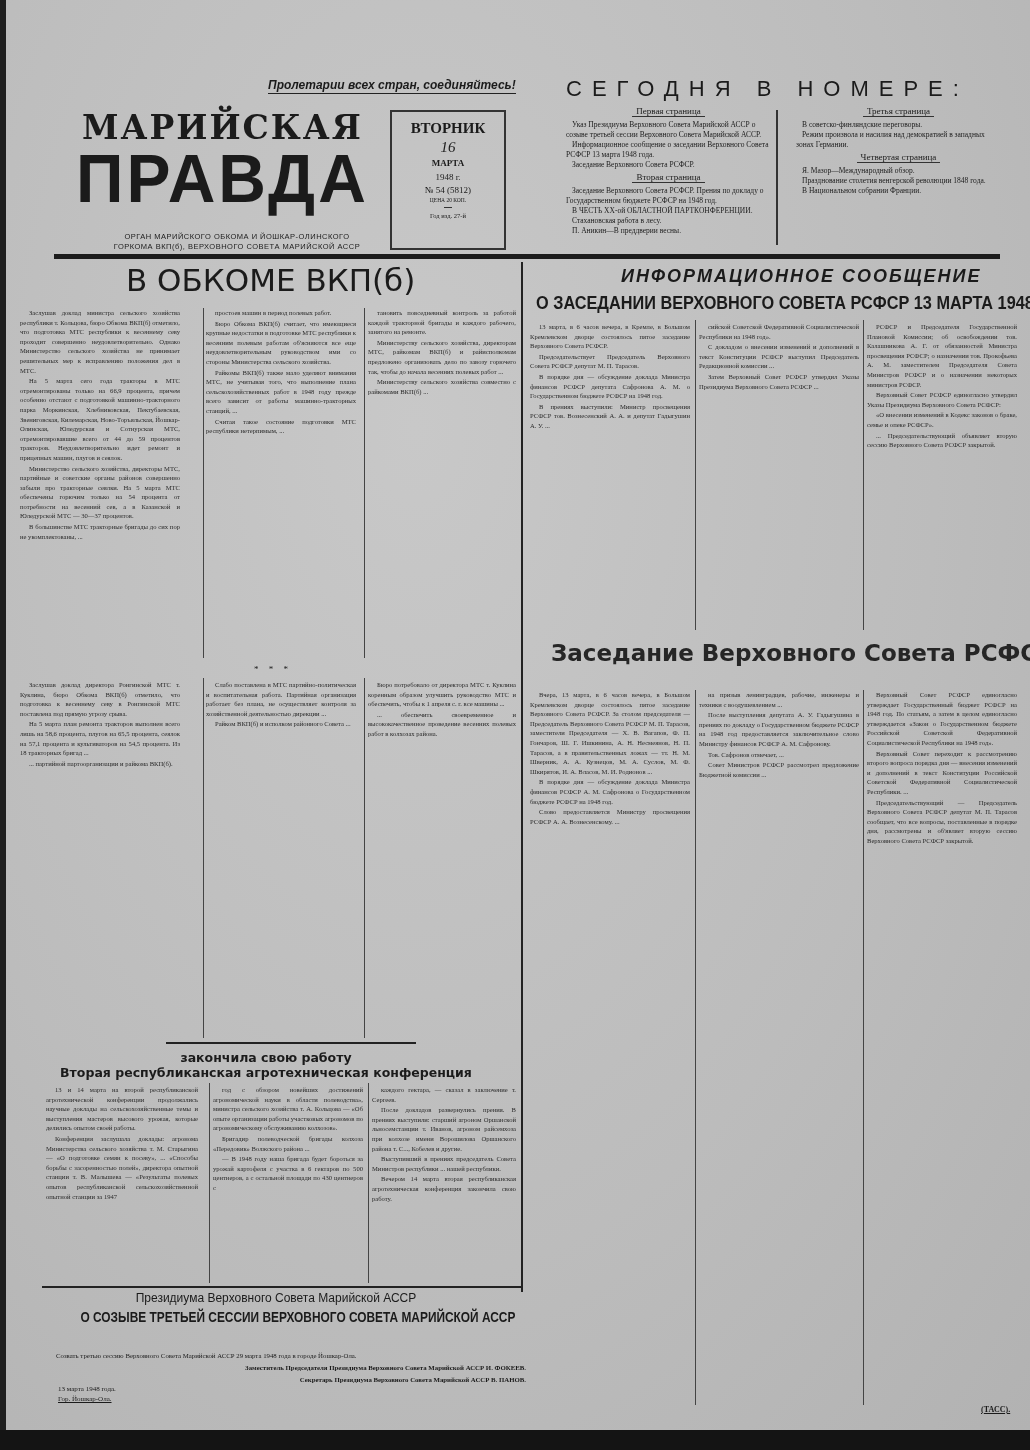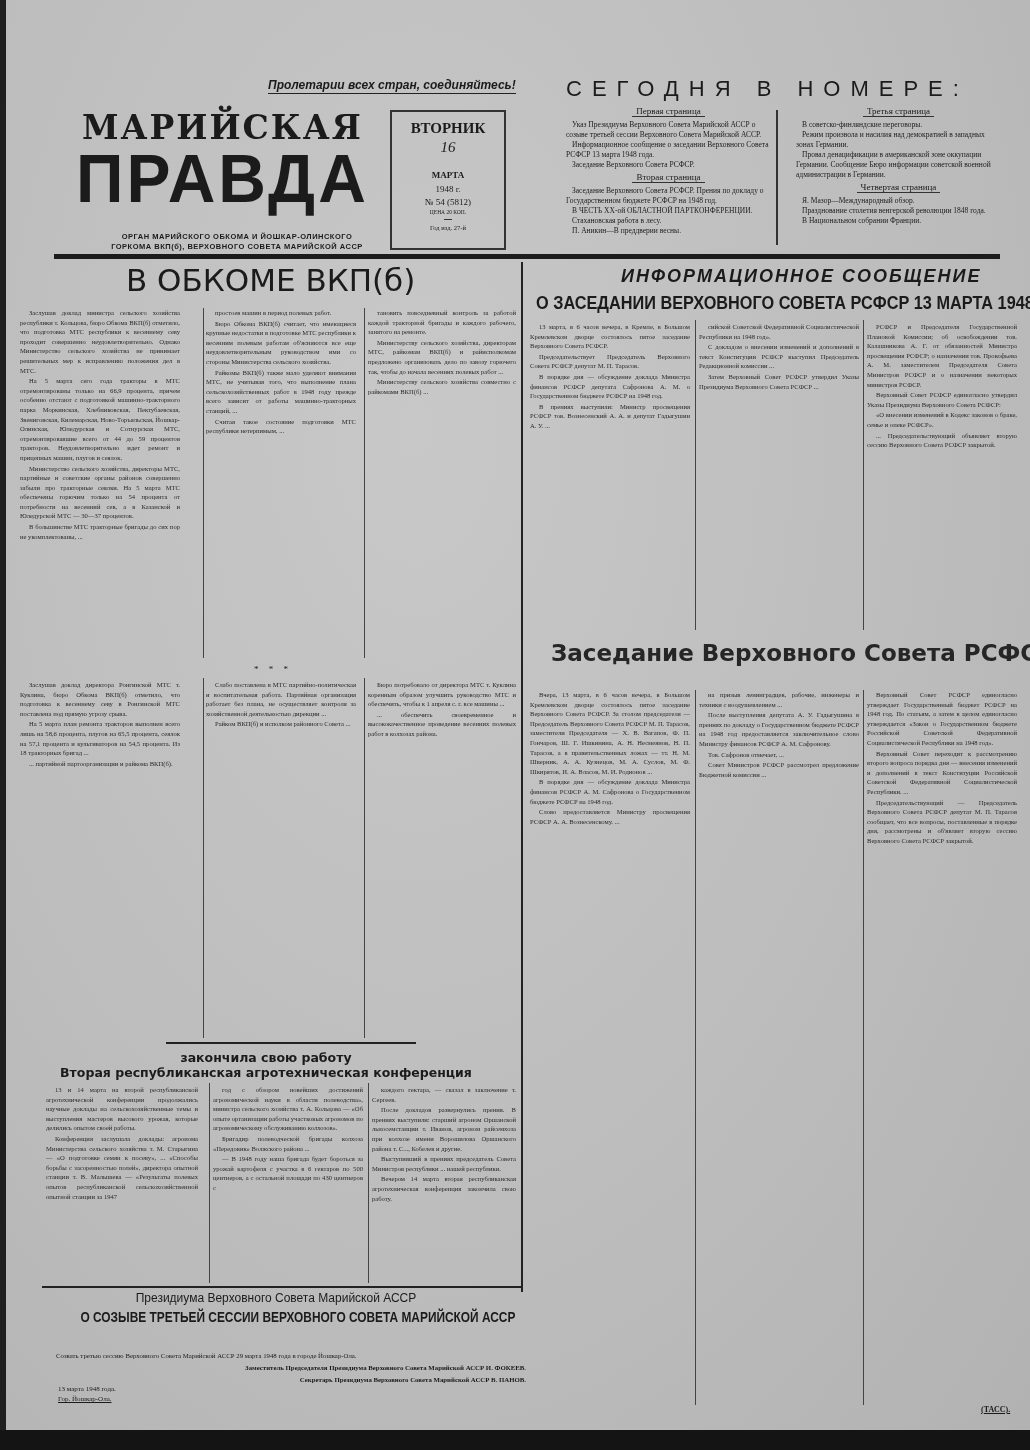--- a/index.html
+++ b/index.html
@@ -11,25 +11,25 @@
     color: #1b1b1b;
     font-family: "Liberation Serif", serif;
   }
   .bottom-strip { position: absolute; left: 0; top: 1430px; width: 1030px; height: 20px; background: #141414; }
   .left-strip { position: absolute; left: 0; top: 0; width: 6px; height: 1450px; background: #1f1f1f; }
 
   
   .slogan { position: absolute; left: 262px; top: 78px; font-size: 12px; font-style: italic; font-weight: bold; font-family: "Liberation Sans", sans-serif; border-bottom: 1.5px solid #222; padding-bottom: 1px; }
   .title1 { position: absolute; left: 76px; top: 108px; font-family: "DejaVu Serif", serif; font-weight: bold; font-size: 33px; letter-spacing: 2px; }
   .title2 { position: absolute; left: 70px; top: 143px; font-family: "Liberation Sans", sans-serif; font-weight: 900; font-size: 66px; letter-spacing: 3px; transform: scaleY(1.05); transform-origin: top; line-height: 1; }
-  .organ { position: absolute; left: 86px; top: 232px; font-family: "Liberation Sans", sans-serif; font-weight: bold; font-size: 7.5px; line-height: 10px; letter-spacing: .5px; text-align: center; width: 290px; }
+  .organ { position: absolute; left: 86px; top: 232px; font-family: "Liberation Sans", sans-serif; font-weight: normal; font-size: 7.5px; line-height: 10px; letter-spacing: .5px; text-align: center; width: 290px; }
   .datebox { position: absolute; left: 384px; top: 110px; width: 116px; height: 140px; border: 2px double #333; text-align: center; font-family: "Liberation Serif", serif; padding-top: 8px; }
   .datebox .dow { font-size: 15px; font-weight: bold; }
   .datebox .day { font-size: 15px; font-style: italic; margin-top: 2px; }
-  .datebox .mon { font-size: 9px; font-weight: bold; margin-top: 14px; }
+  .datebox .mon { font-size: 9px; font-weight: bold; margin-top: 2px; }
   .datebox .yr { font-size: 9px; margin-top: 4px; }
   .datebox .no { font-size: 9px; margin-top: 3px; }
   .datebox .price { font-size: 5.5px; margin-top: 2px; }
   .datebox .sep { width: 8px; height: 1px; background: #333; margin: 4px auto; }
   .datebox .god { font-size: 6.5px; }
   .mast-rule { position: absolute; left: 48px; top: 254px; width: 946px; height: 5px; background: #1c1c1c; }
 
   .today { position: absolute; left: 560px; top: 76px; font-family: "Liberation Sans", sans-serif; font-size: 22px; letter-spacing: 10px; }
   .toc-col { position: absolute; font-family: "Liberation Serif", serif; font-size: 7.5px; line-height: 10px; }
   .toc-head { font-family: Liberation Serif, serif; font-size: 9px; text-align: left; border-bottom: 1px solid #333; display: inline-block; padding: 0 4px; margin: 2px 4px 3px; }
@@ -94,21 +94,20 @@
     <p>Заседание Верховного Совета РСФСР. Прения по докладу о Государственном бюджете РСФСР на 1948 год.</p>
     <p>В ЧЕСТЬ XX-ой ОБЛАСТНОЙ ПАРТКОНФЕРЕНЦИИ.</p>
     <p>Стахановская работа в лесу.</p>
     <p>П. Аникин—В преддверии весны.</p>
   </div>
   <div class="toc-divider"></div>
   <div class="toc-col" style="left:790px; top:104px; width:205px;">
     <div style="text-align:center"><span class="toc-head">Третья страница</span></div>
     <p>В советско-финляндские переговоры.</p>
     <p>Режим произвола и насилия над демократией в западных зонах Германии.</p>
-    <p>Провал денацификации в американской зоне оккупации Германии. Сообщение Бюро информации советской военной администрации в Германии.</p>
     <div style="text-align:center"><span class="toc-head">Четвертая страница</span></div>
     <p>Я. Мазор—Международный обзор.</p>
     <p>Празднование столетия венгерской революции 1848 года.</p>
     <p>В Национальном собрании Франции.</p>
   </div>
 
   <div class="mast-rule"></div>
 
   <div class="h-obkom">В ОБКОМЕ ВКП(б)</div>
   <div class="col" style="left:14px; top:308px; width:160px; height:352px;">

